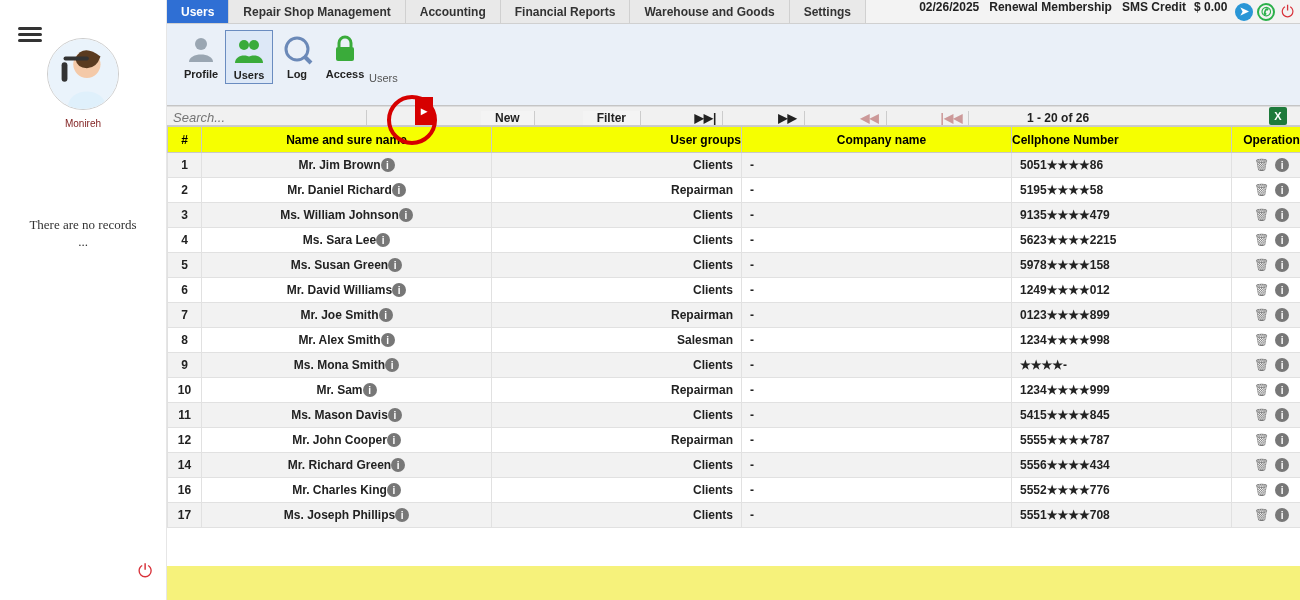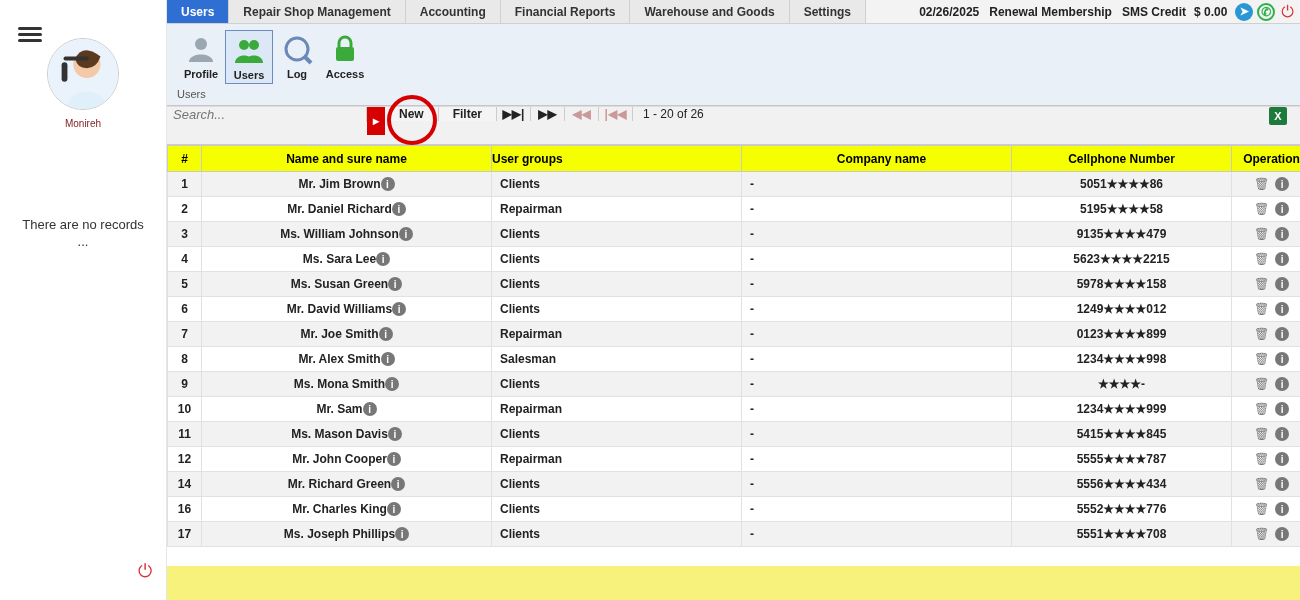--- a/index.html
+++ b/index.html
@@ -5,66 +5,66 @@
   * { box-sizing: border-box; margin: 0; padding: 0; }
   html, body { width: 1300px; height: 600px; font-family: Arial, Helvetica, sans-serif; font-size: 12px; background:#fff; color:#222; overflow:hidden; }
   .app { display:flex; width:100%; height:100%; }
   .sidebar { width:167px; min-width:167px; height:100%; border-right:1px solid #e6e6e6; position:relative; display:flex; flex-direction:column; align-items:center; }
   .hamburger { position:absolute; left:18px; top:24px; width:24px; height:18px; cursor:pointer; }
   .hamburger div { height:3px; background:#333; margin:3px 0; border-radius:2px; }
   .avatar-wrap { margin-top:38px; display:flex; flex-direction:column; align-items:center; }
   .avatar { width:72px; height:72px; border-radius:50%; overflow:hidden; border:1px solid #ccc; }
   .avatar svg { width:100%; height:100%; }
   .avatar-name { margin-top:8px; font-size:10px; color:#7f1d1d; }
-  .side-msg { margin-top:88px; text-align:center; color:#333; font-size:13px; line-height:1.3; padding:0 6px; }
+  .side-msg { margin-top:88px; text-align:center; color:#333; font-size:13px; line-height:1.3; padding:0 6px;font-family:Liberation Serif, serif; }
   .side-power { position:absolute; left:138px; bottom:18px; font-size:18px; color:#d8323a; cursor:pointer; }
   .main { flex:1; display:flex; flex-direction:column; min-width:0; position:relative; }
   .topbar { height:24px; background:#f3f3f3; border-bottom:1px solid #d0d0d0; display:flex; align-items:stretch; }
   .tabs { display:flex; flex:1; align-items:stretch; }
   .tab { padding:0 14px; display:flex; align-items:center; font-size:12px; font-weight:bold; color:#333; border-right:1px solid #d0d0d0; cursor:pointer; background:#e9e9e9; }
   .tab.active { background:#2f6fd4; color:#fff; }
-  .topbar-right { display:flex; align-items:center; gap:4px; padding:0 6px; font-size:12px; }
+  .topbar-right { display:flex; gap:4px; padding:0 6px; font-size:12px; }
   .renewal { font-weight:bold; margin-right:6px; }
   .sms-credit { font-weight:bold; margin-right:4px; }
   .top-icons { display:flex; gap:4px; align-items:center; }
   .circ { width:18px; height:18px; border-radius:50%; display:inline-flex; align-items:center; justify-content:center; font-size:11px; color:#fff; font-weight:bold; }
   .tg { background:#2996d6; }
   .wa { background:transparent; color:#2bb04a; border:2px solid #2bb04a; font-size:12px; }
   .pwr-top { color:#d8323a; font-size:16px; cursor:pointer; margin-left:2px; }
   .ribbon { height:82px; background:#eaf0f8; border-bottom:1px solid #c5c5c5; display:flex; align-items:flex-start; padding:6px 10px 0 10px; }
-  .ribbon-group { display:flex; flex-direction:column; align-items:flex-start; }
+  .ribbon-group { display:flex; flex-direction:row; align-items:flex-end; }
   .ribbon-items { display:flex; gap:0; }
   .ribbon-item { width:48px; display:flex; flex-direction:column; align-items:center; padding:2px 2px; cursor:pointer; }
   .ribbon-item.active { border:1px solid #6a8cc0; background:#dde8f7; }
   .ribbon-icon { width:34px; height:34px; display:flex; align-items:center; justify-content:center; }
   .ribbon-label { font-size:11px; font-weight:bold; margin-top:2px; }
   .ribbon-group-label { font-size:11px; color:#555; margin-top:4px; }
-  .toolbar { height:39px; background:#f1f1f1; border-top:1px solid #ddd; border-bottom:1px solid #ccc; display:flex; align-items:flex-start; position:relative; }
+  .toolbar { height:20px; background:#f1f1f1; border-top:1px solid #ddd; border-bottom:1px solid #ccc; display:flex; align-items:flex-end; position:relative;gap:48px; }
   .search-wrap { flex:0 0 200px; display:flex; align-items:center; padding-left:6px; border-right:1px solid #ccc; }
   .search-wrap input { width:100%; height:100%; border:none; background:transparent; font-size:13px; font-style:italic; color:#777; outline:none; }
   .redsq { width:18px; height:28px; background:#d60000; display:flex; align-items:center; justify-content:center; color:#fff; font-weight:bold; }
   .tbtn { padding:0 14px; display:flex; align-items:center; border-right:1px solid #ccc; font-weight:bold; cursor:pointer; background:#f4f4f4; }
   .nav-btn { width:34px; display:flex; align-items:center; justify-content:center; border-right:1px solid #ccc; font-weight:bold; cursor:pointer; }
   .nav-btn.disabled { color:#c99; }
-  .pager-info { padding:0 10px; display:flex; align-items:center; font-weight:normal; }
+  .pager-info { padding:0 10px; display:flex; align-items:center; font-weight:bold; }
   .excel { margin-left:auto; width:28px; display:flex; align-items:center; justify-content:center; margin-right:8px; cursor:pointer;}
   .excel-box { width:18px; height:18px; background:#1e7a3b; color:#fff; font-weight:bold; font-size:11px; display:flex; align-items:center; justify-content:center; border-radius:2px; }
   .table-wrap { flex:1; overflow:hidden; position:relative; }
   table.data { width:100%; border-collapse:collapse; table-layout:fixed; }
   table.data th { background:#f6ff00; color:#000; font-weight:bold; font-size:12px; height:26px; border:1px solid #c9c9c9; }
   table.data td { height:25px; border:1px solid #e1e1e1; font-size:12px; padding:0 8px; }
   table.data tr:nth-child(even) td { background:#fff; }
   table.data tr:nth-child(odd) td { background:#f2f2f2; }
   .col-idx { width:34px; text-align:center; font-weight:bold; }
   .col-name { width:290px; }
   .name-cell { display:flex; align-items:center; justify-content:center; font-weight:bold; height:100%;}
   .info-icon { width:14px; height:14px; border-radius:50%; background:#777; color:#fff; display:inline-flex; align-items:center; justify-content:center; font-size:10px; font-weight:bold; cursor:pointer; }
-  .col-group { width:250px; text-align:left; font-weight:bold; }
+  .col-group { width:250px; text-align:right; font-weight:bold; }
   .col-company { width:270px; padding-left:10px; font-weight:bold; }
-  .col-phone { width:220px; text-align:center; font-weight:bold; }
+  .col-phone { width:220px; text-align:left; font-weight:bold; }
   .col-ops { width:80px; text-align:center; }
   .ops-cell { display:flex; gap:6px; justify-content:center; align-items:center; height:100%; }
   .trash-icon, .info2-icon { color:#777; cursor:pointer; }
   .yellow-footer { position:absolute; bottom:0; left:0; right:0; height:34px; background:#f6f27b; }
   .red-circle { position:absolute; width:50px; height:50px; border:4px solid #d60000; border-radius:50%; pointer-events:none; }
 </style>
 </head>
 <body>
 
 <div class="app">

